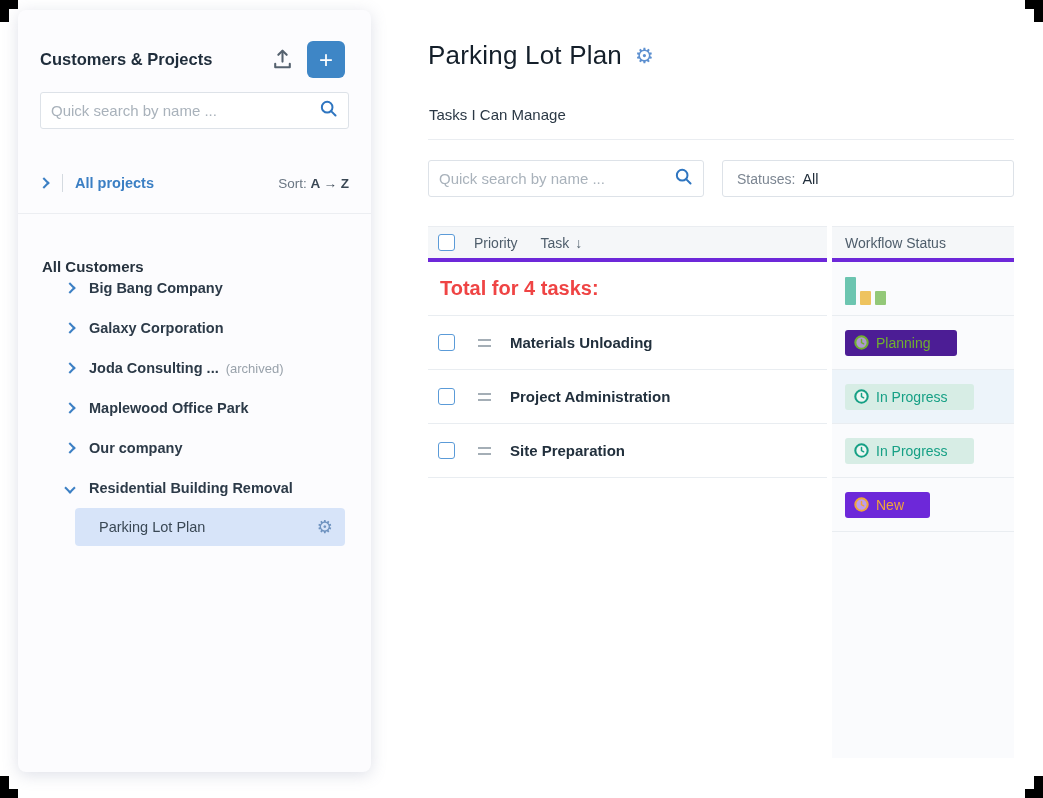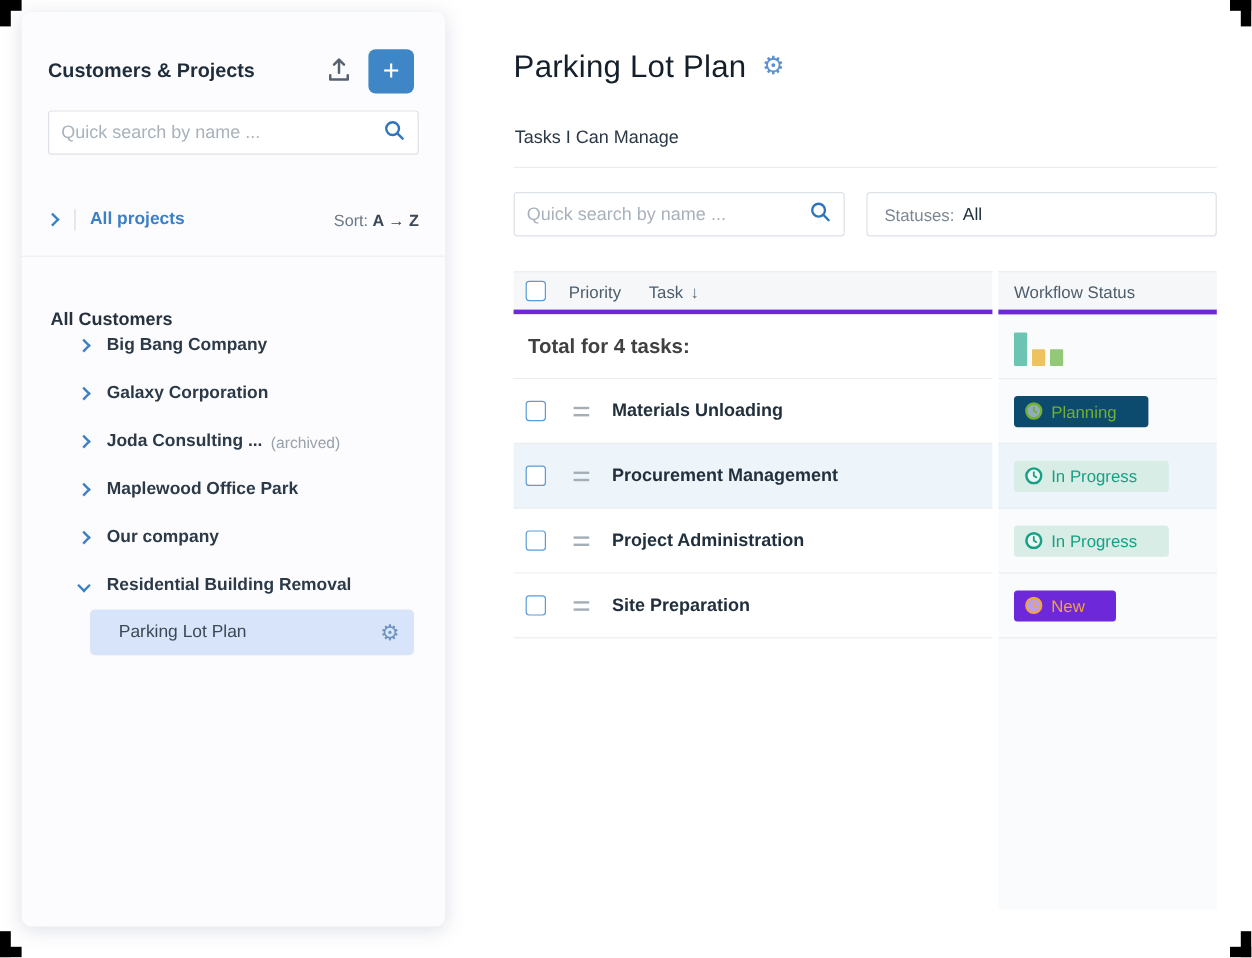--- a/index.html
+++ b/index.html
@@ -80,34 +80,34 @@
   .checkbox { width:17px; height:17px; background:#fff; border:1.6px solid #5b9bd8; border-radius:3px;
     flex:none; cursor:pointer; }
   .thead .checkbox { margin-right:19px; }
   .th-task { margin-left:23px; display:flex; align-items:center; gap:6px; cursor:pointer; }
   .sort-arrow { font-size:14px; color:#5a6874; }
 
   .trow { height:54px; display:flex; align-items:center; border-bottom:1px solid #e9edf1; background:#fff; }
   .tbl-right .trow { background:transparent; padding-left:13px; }
   .tbl-left .trow { padding-left:10px; }
   .trow.hl { background:#edf4fa; }
-  .total-lbl { font-size:17px; font-weight:700; color:#404040; padding-left:2px; }
+  .total-lbl { font-size:20px; font-weight:700; color:#ef4444; padding-left:2px; }
   .drag { width:13px; height:8px; border-top:2px solid #a4aeb6; border-bottom:2px solid #a4aeb6;
     margin:0 0 0 23px; flex:none; cursor:grab; }
   .task-nm { font-size:15px; font-weight:700; color:#22303d; margin-left:19px; cursor:pointer; }
 
   .bars { display:flex; align-items:flex-end; gap:4px; height:32px; }
   .bars .bar { width:11px; border-radius:1px; }
 
   .badge { display:inline-flex; align-items:center; gap:7px; padding:5px 9px; border-radius:3px;
     font-size:14px; font-weight:500; cursor:pointer; }
   .badge .caret { border-top-color:#3a novel; border-top-color:#42楼4; border-top-color:#434f5a;
     border-left-width:4px; border-right-width:4px; border-top-width:5px; margin-left:2px; }
   .badge svg { flex:none; }
-  .badge.planning { background:#0c4a6e; color:#70b12e; }
+  .badge.planning { background:#4c1d95; color:#70b12e; }
   .badge.in-progress { background:#d7ede5; color:#16a085; }
   .badge.new { background:#6d28d9; color:#f0a43a; }
 </style>
 </head>
 <body>
 
 <div class="canvas">
   <div class="mark tl"></div>
   <div class="mark tr"></div>
   <div class="mark bl"></div>
@@ -224,25 +224,20 @@
       </div>
 
       <div class="trow">
         <span class="total-lbl">Total for 4 tasks:</span>
       </div>
 
       <div class="trow">
         <span class="checkbox"></span>
         <span class="drag"></span>
         <span class="task-nm">Materials Unloading</span>
-      </div>
-      <div class="trow hl">
-        <span class="checkbox"></span>
-        <span class="drag"></span>
-        <span class="task-nm">Procurement Management</span>
       </div>
       <div class="trow">
         <span class="checkbox"></span>
         <span class="drag"></span>
         <span class="task-nm">Project Administration</span>
       </div>
       <div class="trow">
         <span class="checkbox"></span>
         <span class="drag"></span>
         <span class="task-nm">Site Preparation</span>

